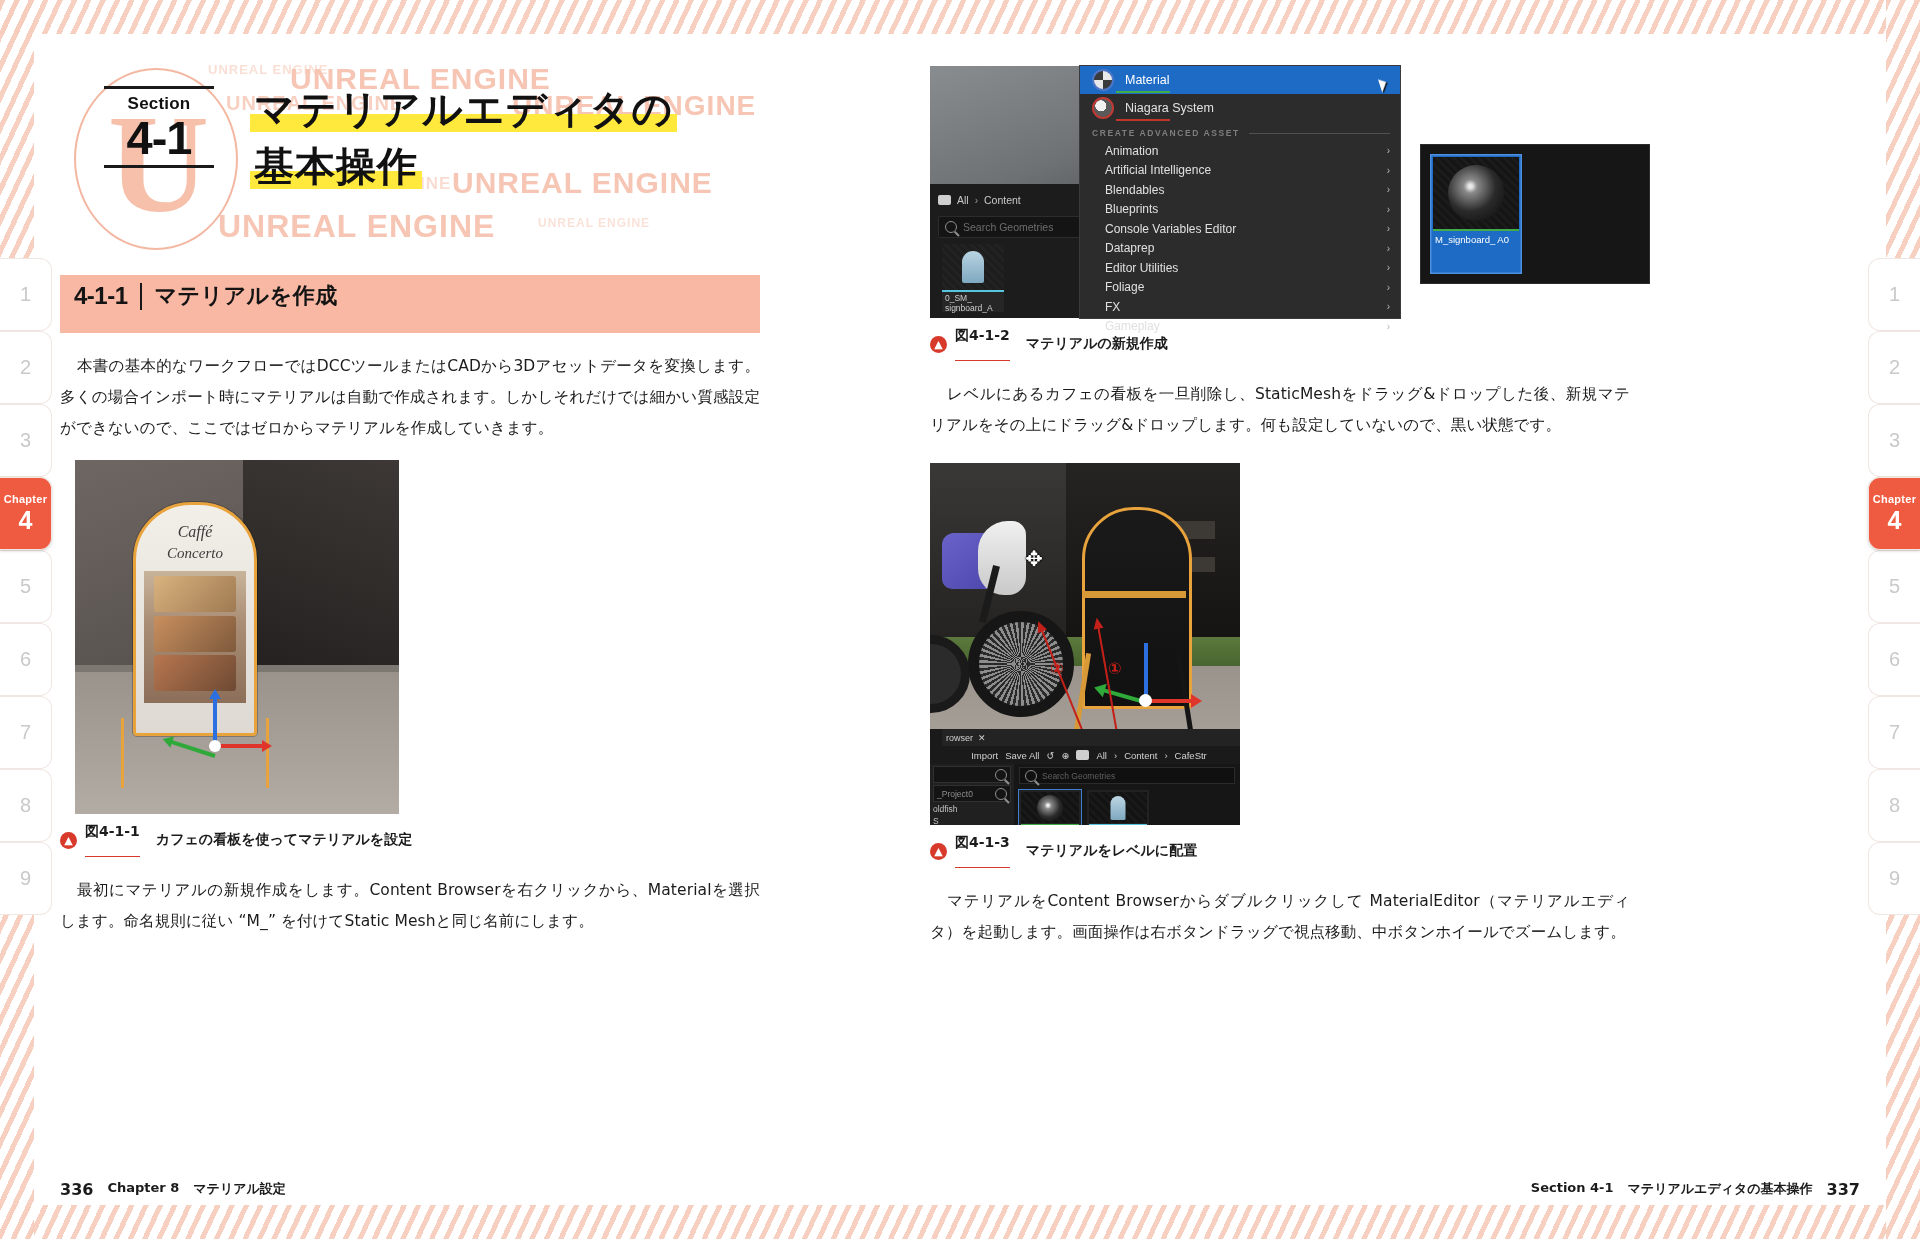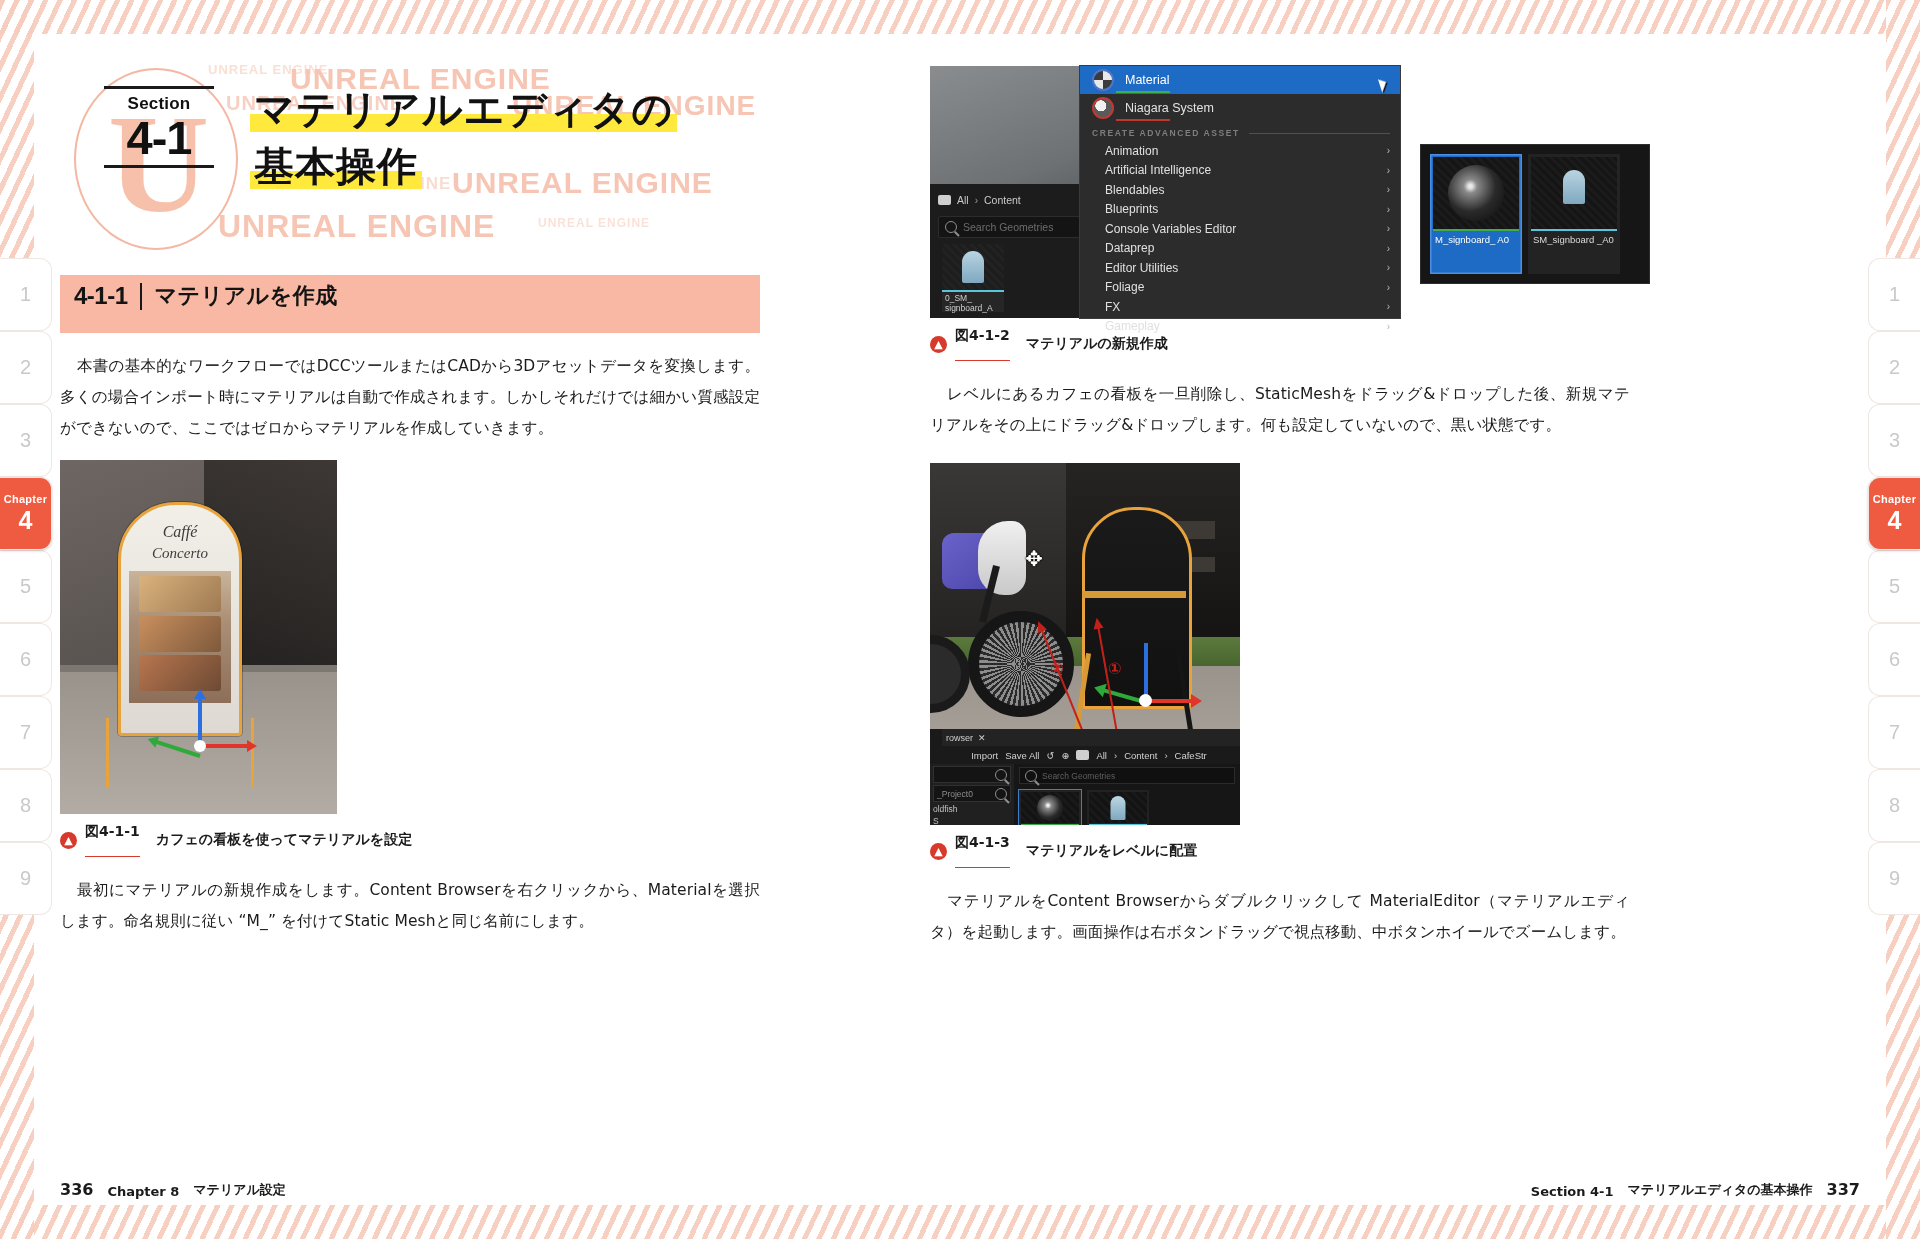--- a/index.html
+++ b/index.html
@@ -143,23 +143,24 @@
   }
   .cap-arrow{
     width:17px;height:17px;border-radius:50%;background:#d7392a;
     color:#fff;font-size:11px;line-height:17px;text-align:center;flex:0 0 auto;
   }
   .cap-no{border-bottom:1.5px solid #d7392a;padding-bottom:15px;}
   .cap-txt{margin-left:8px;font-weight:700;}
 
   
   .photo-signboard{
-    width:277px;height:354px;position:relative;overflow:hidden;
+    width:324px;height:354px;position:relative;overflow:hidden;
     background:linear-gradient(#4b4440,#6b6360 45%,#8d8781);
     border:0;
+    margin-left:15px;
   }
   .ps-wall{position:absolute;left:0;top:0;width:52%;height:62%;
     background:linear-gradient(160deg,#6e6662,#55504d);}
   .ps-wall2{position:absolute;left:52%;top:0;width:48%;height:62%;
     background:linear-gradient(200deg,#3d3835,#22201f);}
   .ps-ground{position:absolute;left:0;bottom:0;width:100%;height:40%;
     background:linear-gradient(#9a938c,#b3aca4);}
   .ps-curb{position:absolute;left:0;bottom:38%;width:100%;height:4%;
     background:#7d7772;}
   .ps-board{
@@ -361,21 +362,21 @@
   .cb-sphere{position:absolute;left:50%;top:50%;transform:translate(-50%,-50%);
     width:26px;height:26px;border-radius:50%;
     background:radial-gradient(circle at 42% 40%,#ededed 0 5%,#8a8a8a 16%,#2a2a2a 55%,#090909 100%);}
   .cb-sign{position:absolute;left:50%;top:50%;transform:translate(-50%,-50%);
     width:15px;height:24px;background:linear-gradient(#bdd7e4,#7fa8c0);border-radius:8px 8px 2px 2px;}
   .cb-strip{position:absolute;left:2px;right:2px;top:34px;height:1.6px;}
 
   
   .footer{
     position:absolute;bottom:40px;font-size:13px;font-weight:700;color:#1b1b1b;
-    display:flex;align-items:flex-end;gap:14px;font-family:"DejaVu Sans",sans-serif;
+    display:flex;align-items:flex-start;gap:14px;font-family:"DejaVu Sans",sans-serif;
   }
   .footer.left{left:60px;}
   .footer.right{right:60px;}
   .pg{font-size:16px;font-weight:700;}
 </style>
 </head>
 <body>
 
 <div class="spread">
 
@@ -609,28 +610,20 @@
 
         <div class="sm-right">
           <div class="sm-card sel">
             <div class="preview">
                 <div class="sm-sphere"></div>
               </div>
             <div class="strip strip-green"></div>
             <div class="name">M_signboard_
 A0</div>
           </div>
-          <div class="sm-card">
-            <div class="preview">
-                <div class="sm-sign" style="left:50%;top:42%;transform:translate(-50%,-50%);width:22px;height:34px;position:absolute;"></div>
-              </div>
-            <div class="strip strip-cyan"></div>
-            <div class="name">SM_signboard
-_A0</div>
-          </div>
         </div>
       </div>
 
       <div class="fig-caption">
         <span class="cap-arrow">▲</span>
         <span class="cap-no">図4-1-2</span>
         <span class="cap-txt">マテリアルの新規作成</span>
       </div>
     </div>
 

